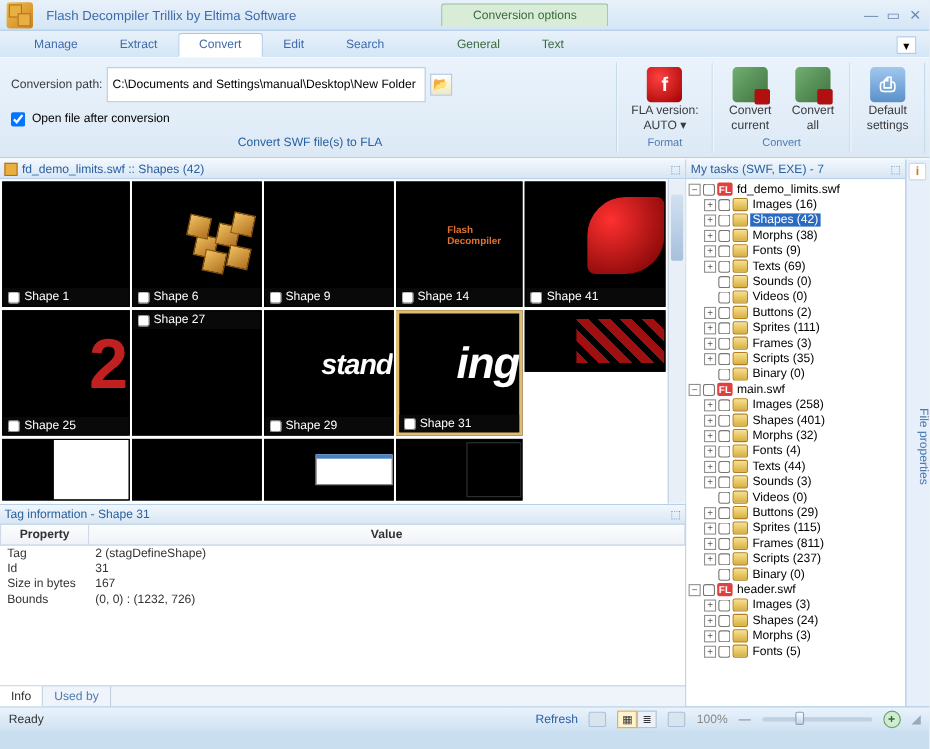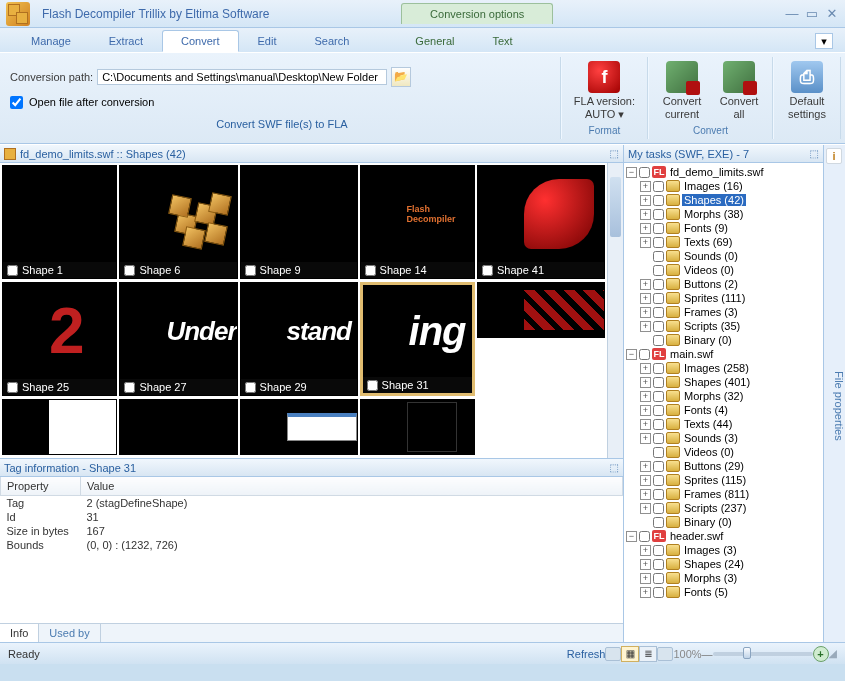--- a/index.html
+++ b/index.html
@@ -26,21 +26,21 @@
 .toolbar-toggle { margin-left: auto; width: 18px; height: 16px; border: 1px solid #a9c7e6; background: #fff; cursor: pointer; display: flex; align-items: center; justify-content: center; margin-bottom: 3px; }
 
 
 .ribbon { display: flex; background: linear-gradient(#eaf3fc, #dce9f5); border-top: 1px solid #fff; border-bottom: 1px solid #a9c7e6; padding: 4px; gap: 0; }
 .ribbon-group { display: flex; flex-direction: column; border-right: 1px solid #c7daea; border-left: 1px solid #eff7ff; padding: 2px 6px; }
 .ribbon-group:first-child { border-left: none; }
 .ribbon-body { flex: 1; display: flex; flex-direction: column; gap: 3px; align-items: center; justify-content: center; }
 .ribbon-label { text-align: center; color: #4b7bb0; font-size: 10px; padding: 1px 4px; margin-top: 2px; }
 .conv-path { display: flex; align-items: center; gap: 4px; }
 .conv-path-label { color: #3a3a3a; }
-.conv-path input { width: 290px; height: 16px; border: 1px solid #b5c9dd; padding: 0 4px; background: #fff; }
+.conv-path input { width: 290px; height: 32px; border: 1px solid #b5c9dd; padding: 0 4px; background: #fff; }
 .browse-btn { width: 20px; height: 20px; border: 1px solid #b5c9dd; background: linear-gradient(#fefefe, #f0e8c0); cursor: pointer; display: flex; align-items: center; justify-content: center; }
 .open-after { display: flex; align-items: center; gap: 6px; margin-top: 6px; }
 .open-after input { width: 13px; height: 13px; }
 .convert-link { color: #2a60a0; text-align: center; margin-top: 6px; cursor: pointer; }
 .big-btn { display: flex; flex-direction: column; align-items: center; cursor: pointer; padding: 2px 6px; min-width: 54px; }
 .big-btn .icn { width: 32px; height: 32px; border-radius: 4px; margin-bottom: 2px; display: flex; align-items: center; justify-content: center; font-size: 18px; font-weight: bold; color: #fff; }
 .fla-icon { background: radial-gradient(circle at 35% 30%, #ff4040, #a00000); }
 .conv-icon { background: linear-gradient(135deg, #70b070, #407040); position: relative; }
 .conv-icon::after { content: ''; position: absolute; width: 14px; height: 14px; background: #b01010; border-radius: 2px; bottom: -2px; right: -2px; }
 .settings-icon { background: linear-gradient(#a0c8ef, #5a90c8); }
@@ -57,40 +57,40 @@
 .panel-header .pin { margin-left: auto; color: #4b7bb0; cursor: pointer; font-size: 10px; }
 .hdr-icon { width: 12px; height: 12px; background: #e8b040; border: 1px solid #b07020; }
 
 
 .thumb-area { flex: 1; background: #fff; overflow: hidden; position: relative; }
 .thumb-scroll { position: absolute; right: 0; top: 0; bottom: 0; width: 16px; background: #e8eff7; border-left: 1px solid #c0d0e0; }
 .thumb-scroll .thumb { position: absolute; left: 2px; right: 2px; top: 14px; height: 60px; background: linear-gradient(#d0e0f0, #a8c0dc); border-radius: 2px; }
 .thumb-grid { display: grid; grid-template-columns: repeat(5, 1fr); gap: 2px; padding: 2px; height: 100%; overflow: hidden; margin-right: 16px; }
 .thumb-cell { background: #000; display: flex; flex-direction: column; position: relative; height: 114px; border: 1px solid #000; }
 .thumb-cell.selected { border: 3px solid #e0bc70; }
-.thumb-img { flex: 1; display: flex; align-items: center; justify-content: flex-start; overflow: hidden; padding-left: 46px; }
+.thumb-img { flex: 1; display: flex; align-items: center; justify-content: flex-end; overflow: hidden; padding-left: 46px; }
 .thumb-caption { background: rgba(10,10,10,0.9); color: #fff; padding: 2px 4px; display: flex; align-items: center; gap: 4px; font-size: 10px; }
 .thumb-caption input { width: 11px; height: 11px; }
 .cubes { position: relative; width: 70px; height: 60px; }
 .cube { position: absolute; width: 20px; height: 20px; background: linear-gradient(135deg, #f0c060, #b07020); border: 1px solid #8a5a10; transform: rotate(12deg); }
 .txt-thumb { color: #fff; font-family: Arial; font-weight: bold; font-style: italic; font-size: 26px; letter-spacing: -1px; }
 .txt-thumb.big { font-size: 40px; }
 .red-shape { width: 70px; height: 70px; background: radial-gradient(circle at 30% 30%, #ff3030, #700000); border-radius: 50% 10% 50% 10%; }
 .red-num { font-family: Arial; font-weight: bold; font-size: 64px; color: #c02020; }
 .red-swirl { width: 80px; height: 40px; background: repeating-linear-gradient(45deg, #a01010 0 8px, #000 8px 14px); }
 .white-thumb { background: #fff; width: 100%; height: 100%; }
 .mini-win { width: 70px; height: 28px; background: #fff; border: 1px solid #888; border-top: 4px solid #4a80c0; }
 .black-square { width: 50px; height: 50px; background: #000; border: 1px solid #333; }
 .orange-txt { color: #e07030; font-size: 9px; font-weight: bold; }
 
 
 .tag-info { height: 184px; border-top: 1px solid #a9c7e6; display: flex; flex-direction: column; background: #fff; }
 .tag-table { flex: 1; overflow: auto; }
 .tag-table table { border-collapse: collapse; width: 100%; }
-.tag-table th { text-align: left; padding: 3px 6px; background: linear-gradient(#fdfdfe, #eef3f8); border: 1px solid #d0dae4; border-top: none; color: #333; font-weight: normal; }
+.tag-table th { text-align: center; padding: 3px 6px; background: linear-gradient(#fdfdfe, #eef3f8); border: 1px solid #d0dae4; border-top: none; color: #333; font-weight: bold; }
 .tag-table th:first-child { width: 80px; }
 .tag-table td { padding: 1px 6px; color: #333; }
 .tag-tabs { display: flex; background: #eef4fa; border-top: 1px solid #c0d0e0; }
 .tag-tab { padding: 3px 10px; color: #4b7bb0; border-right: 1px solid #c0d0e0; cursor: pointer; }
 .tag-tab.active { background: #fff; color: #333; }
 
 
 .tree { flex: 1; overflow: auto; background: #fff; padding: 2px; }
 .tree-node { display: flex; align-items: center; gap: 2px; padding: 1px 0; white-space: nowrap; color: #000; }
 .tree-node .exp { width: 11px; height: 11px; border: 1px solid #909090; display: flex; align-items: center; justify-content: center; font-size: 9px; color: #555; cursor: pointer; line-height: 1; background: #fff; }
@@ -98,21 +98,21 @@
 .tree-node input { width: 11px; height: 11px; }
 .tree-node .ticn { width: 14px; height: 12px; display: inline-flex; align-items: center; justify-content: center; font-size: 9px; border-radius: 2px; }
 .ticn.file { background: #e04040; color: #fff; font-weight: bold; }
 .ticn.folder { background: linear-gradient(#f8e090, #d8b040); border: 1px solid #b08020; }
 .tree-node .lbl { padding: 0 2px; }
 .tree-node.selected .lbl { background: #2a6ac0; color: #fff; }
 .indent-1 { padding-left: 14px; }
 
 
 .status-bar { height: 22px; background: linear-gradient(#eaf3fc, #d0e2f2); border-top: 1px solid #a9c7e6; display: flex; align-items: center; padding: 0 8px; color: #333; gap: 8px; }
-.status-right { margin-left: auto; display: flex; align-items: center; }
+.status-right { margin-left: auto; display: flex; align-items: center; gap: 10px; }
 .refresh-btn { color: #2a60a0; cursor: pointer; }
 .status-ic { width: 16px; height: 14px; background: #d8e4ee; border: 1px solid #aac0d6; border-radius: 2px; cursor: pointer; }
 .zoom-slider { width: 100px; height: 4px; background: #c0d0e0; position: relative; border-radius: 2px; }
 .zoom-slider .zknob { position: absolute; width: 8px; height: 12px; background: linear-gradient(#fafcff, #c0d4e8); border: 1px solid #8aa4c0; top: -5px; left: 30px; border-radius: 2px; }
 .zoom-pct { color: #888; }
 .icon-mode { display: flex; gap: 0; }
 .icon-mode .m { width: 18px; height: 16px; border: 1px solid #aac0d6; background: #eaf1f8; cursor: pointer; display: flex; align-items: center; justify-content: center; font-size: 10px; }
 .icon-mode .m.active { background: #fff4d0; border-color: #d0b060; }
 .plus-btn { width: 16px; height: 16px; border: 1px solid #6aa06a; background: #d0ecd0; color: #2a702a; display: flex; align-items: center; justify-content: center; font-weight: bold; border-radius: 8px; cursor: pointer; }
 </style>
@@ -253,23 +253,20 @@
           <div class="thumb-cell">
             <div class="thumb-img">
               <div class="red-num">2</div>
             </div>
             <div class="thumb-caption">
               <input type="checkbox" style="">
               <span>Shape 25</span>
             </div>
           </div>
           <div class="thumb-cell">
-            <div class="thumb-img">
-              <div class="txt-thumb">Under</div>
-            </div>
             <div class="thumb-caption">
               <input type="checkbox" style="">
               <span>Shape 27</span>
             </div>
           </div>
           <div class="thumb-cell">
             <div class="thumb-img">
               <div class="txt-thumb">stand</div>
             </div>
             <div class="thumb-caption">

